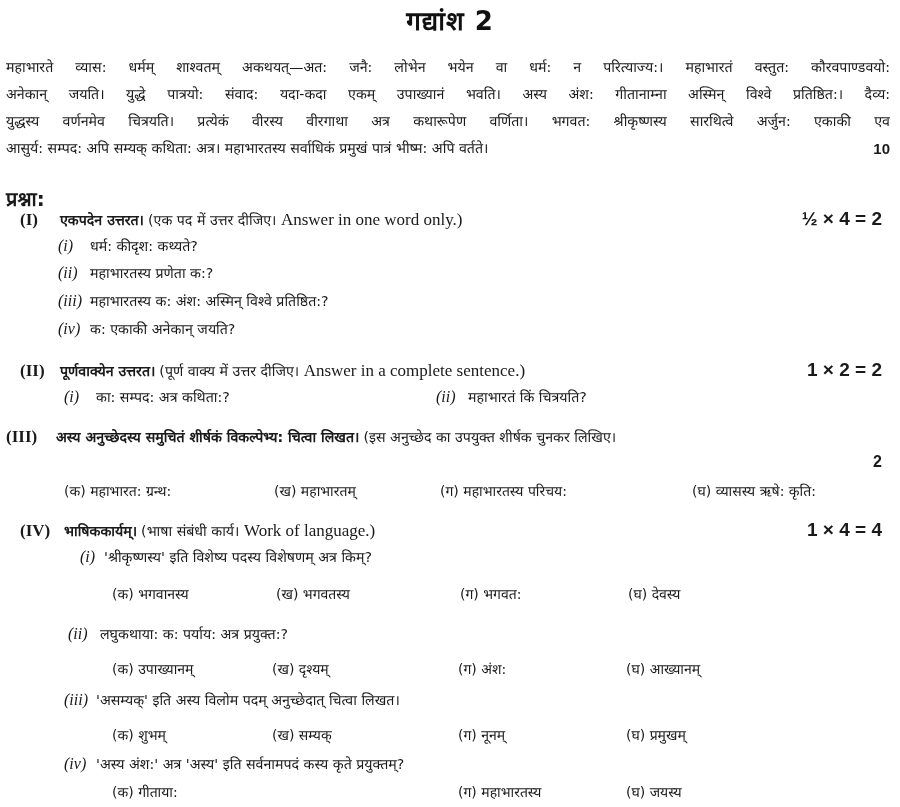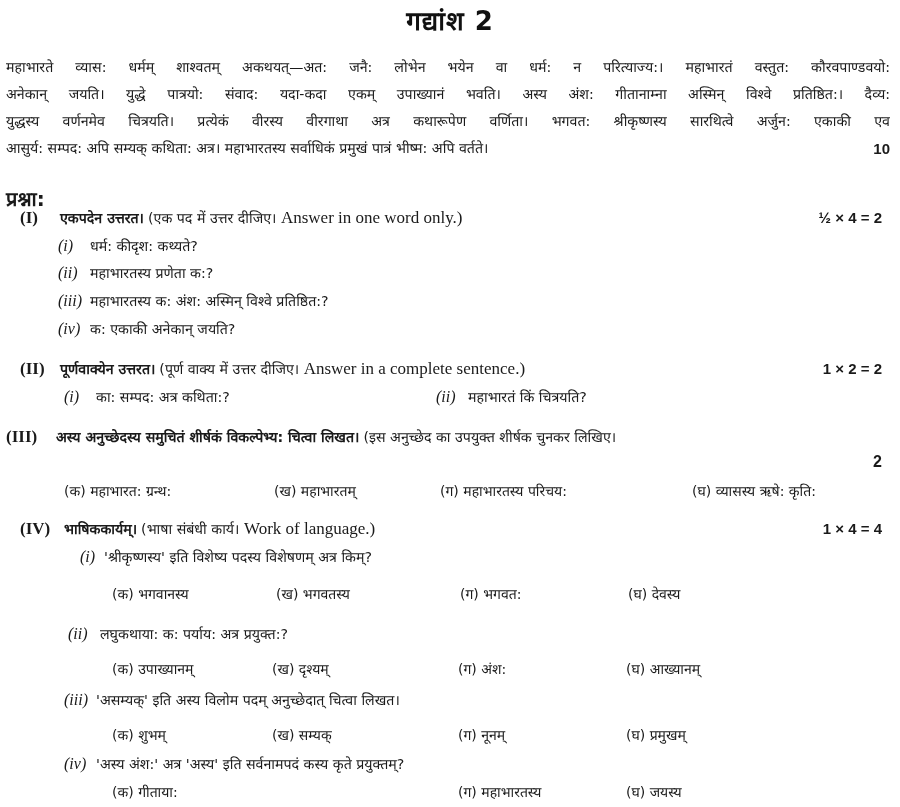--- a/index.html
+++ b/index.html
@@ -89,21 +89,21 @@
       margin-left: 4px;
     }
     .qinstr .en {
       font-family: "Liberation Serif", serif;
       font-size: 17px;
     }
     .qmarks {
       margin-left: auto;
       font-family: "Liberation Sans", sans-serif;
       font-weight: bold;
-      font-size: 15px;
+      font-size: 19px;
       white-space: nowrap;
     }
     .sub {
       position: absolute;
       left: 58px;
       font-size: 14.2px;
       display: flex;
       align-items: baseline;
       white-space: nowrap;
     }

